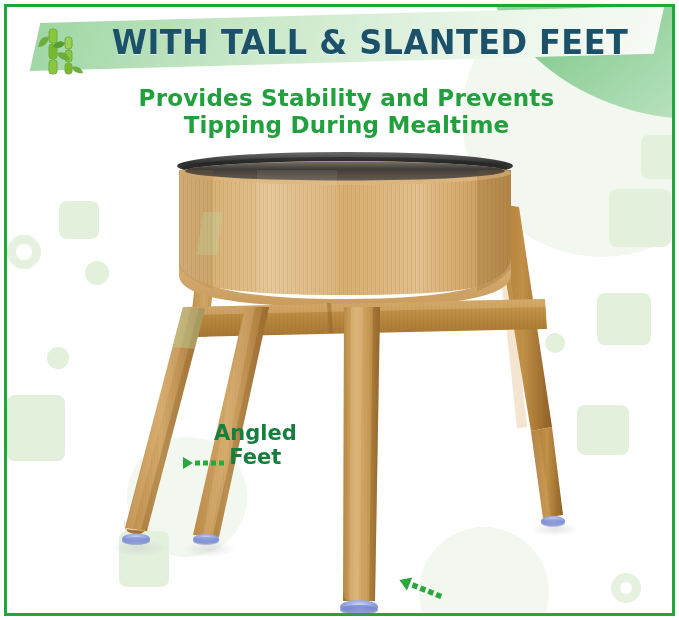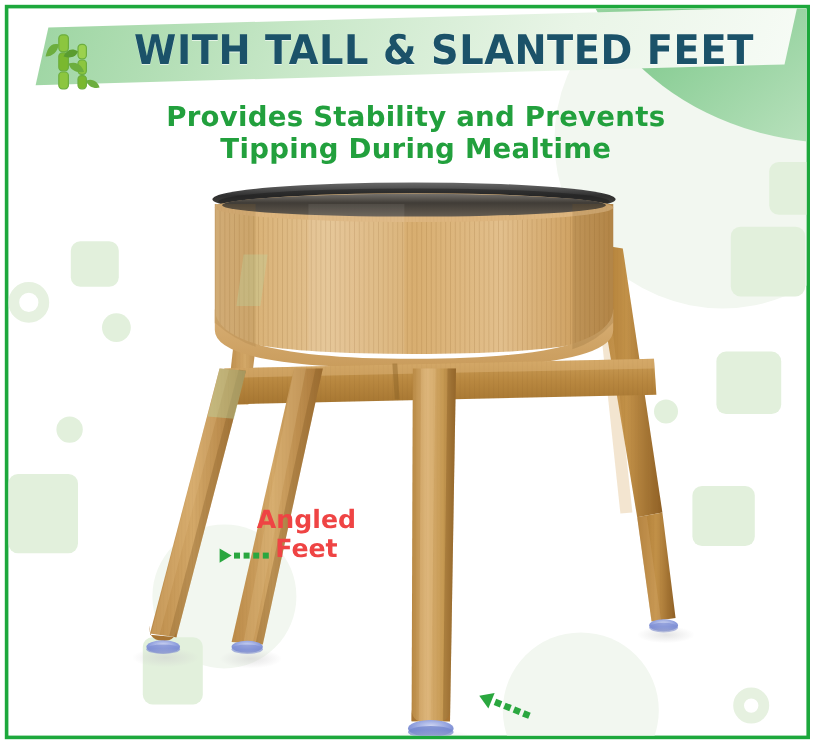--- a/index.html
+++ b/index.html
@@ -90,21 +90,21 @@
     letter-spacing: .2px;
   }
   .subtitle div { display: block; }
   
   .product { position: absolute; left: 0; top: 0; width: 679px; height: 620px; }
   
   .callout {
     position: absolute;
     font-family: "DejaVu Sans", sans-serif;
     font-weight: bold;
-    color: #ef4444;
+    color: #15803d;
     font-size: 21px;
     line-height: 24px;
     white-space: pre-line;
   }
   #label-angled { left: 207px; top: 414px; text-align: center; }
   #label-rubber { left: 432px; top: 557px; text-align: left; font-size: 22px; }
   .arrow { position: absolute; }
   #arrow-angled { left: 172px; top: 448px; width: 48px; height: 16px; }
   #arrow-rubber { left: 375px; top: 560px; width: 70px; height: 40px; }
 </style>

